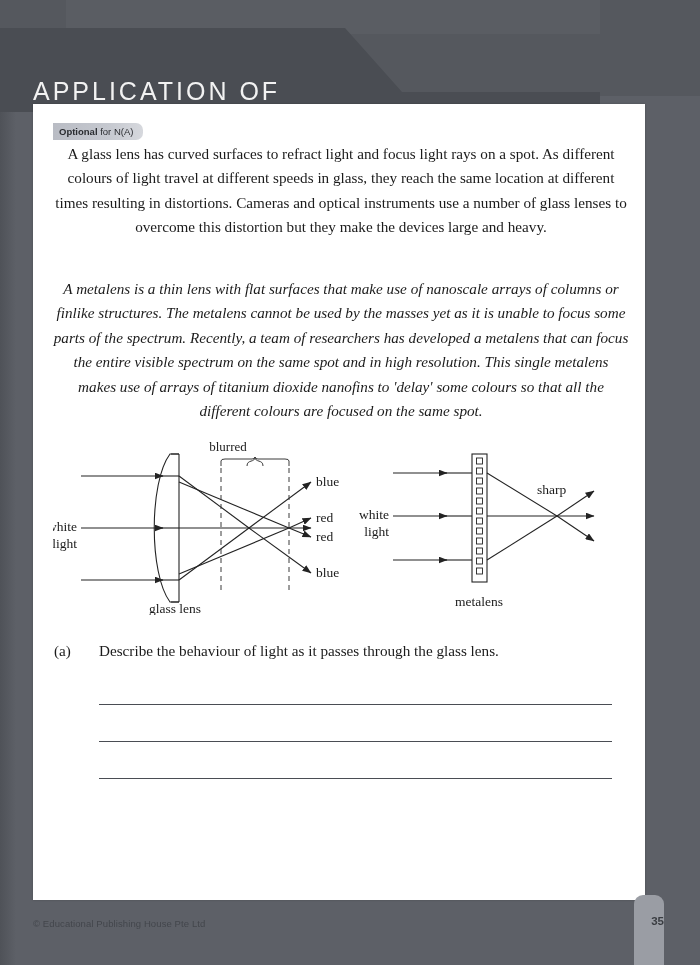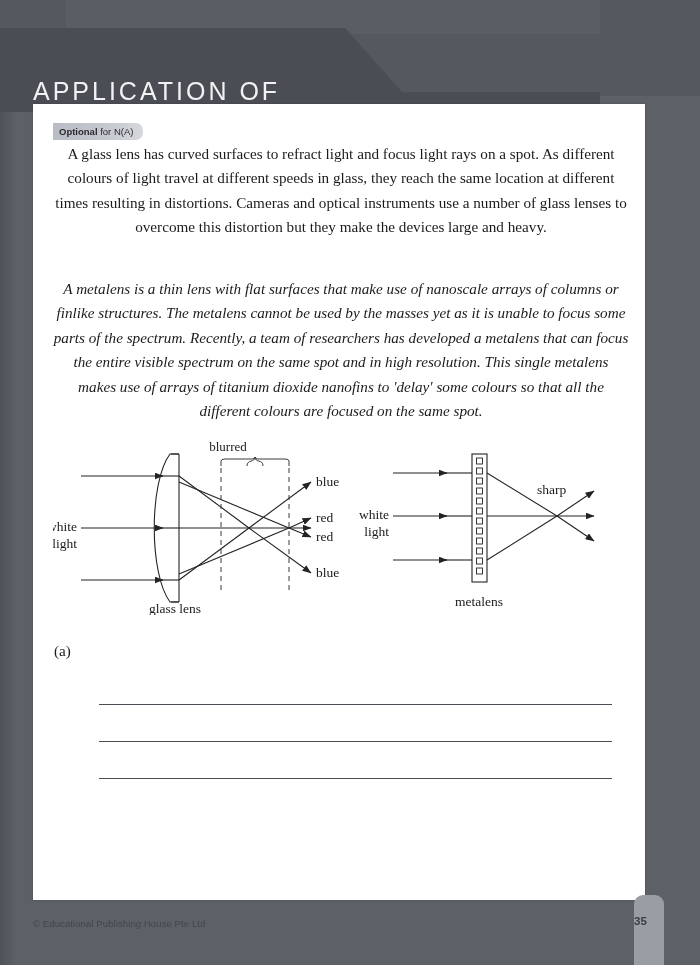--- a/index.html
+++ b/index.html
@@ -162,21 +162,21 @@
     position: absolute;
     left: 634px; top: 895px;
     width: 30px; height: 70px;
     background: #9a9da4;
     border-radius: 9px 9px 0 0;
   }
   #page-num {
     position: absolute;
     left: 634px; top: 915px;
     width: 30px;
-    text-align: left;
+    text-align: right;
     font-family: "Liberation Sans", sans-serif;
     font-size: 11.5px;
     font-weight: bold;
     color: #3a3d42;
   }
 </style>
 </head>
 <body>
 
 <div id="page">
@@ -300,20 +300,21 @@
         </g>
 
         <text x="46" y="73" text-anchor="end" font-family="Liberation Serif, serif" font-size="13.5" fill="#1b1b1b">white</text>
         <text x="46" y="90" text-anchor="end" font-family="Liberation Serif, serif" font-size="13.5" fill="#1b1b1b">light</text>
         <text x="194" y="48" font-family="Liberation Serif, serif" font-size="13.5" fill="#1b1b1b">sharp</text>
         <text x="136" y="160" text-anchor="middle" font-family="Liberation Serif, serif" font-size="13.5" fill="#1b1b1b">metalens</text>
       </svg>
     </div>
 
     <div id="q-label">(a)</div>
+    <div id="q-text">Describe the behaviour of light as it passes through the glass lens.</div>
 
     <div class="ansline" id="ansline1"></div>
     <div class="ansline" id="ansline2"></div>
     <div class="ansline" id="ansline3"></div>
   </div>
 
   <div id="footer-text">© Educational Publishing House Pte Ltd</div>
   <div id="page-tab"></div>
   <div id="page-num">35</div>
 

